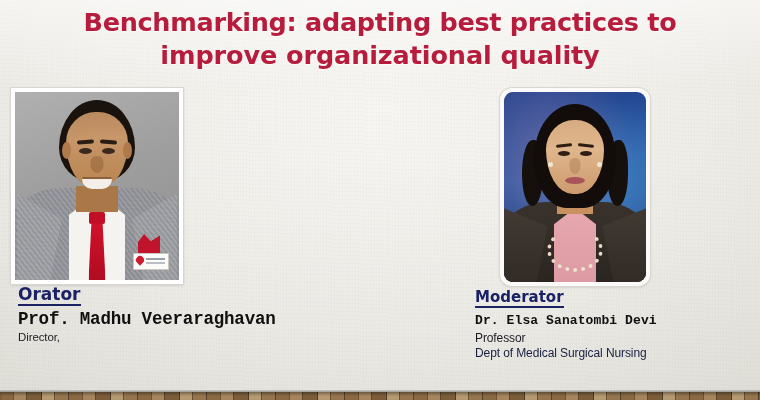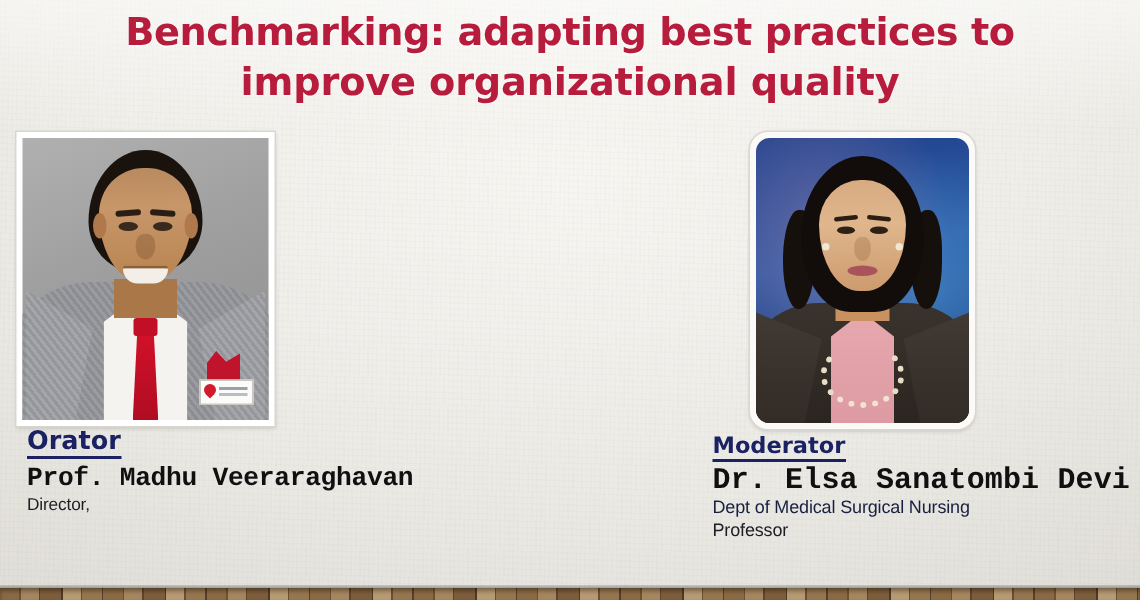--- a/index.html
+++ b/index.html
@@ -241,21 +241,21 @@
 
   .person-name {
     font-family: Liberation Mono, monospace;
     font-weight: bold;
     font-size: 17.5px;
     line-height: 21px;
     color: #101010;
     letter-spacing: -0.2px;
     white-space: nowrap;
   }
-  .moderator-text .person-name { font-size: 20px; line-height: 20px; letter-spacing: 0.1px; }
+  .moderator-text .person-name { font-size: 13px; line-height: 20px; letter-spacing: 0.1px; }
 
   .person-detail {
     font-family: "Liberation Sans", sans-serif;
     font-size: 11.5px;
     line-height: 14.5px;
     color: #1d1d24;
     letter-spacing: -0.1px;
     white-space: nowrap;
   }
   .moderator-text .person-detail { font-size: 12px; line-height: 15px; }
@@ -347,19 +347,19 @@
 
   <div class="orator-text">
     <div class="role-label">Orator</div>
     <div class="person-name">Prof. Madhu Veeraraghavan</div>
     <div class="person-detail">Director,</div>
   </div>
 
   <div class="moderator-text">
     <div class="role-label">Moderator</div>
     <div class="person-name">Dr.  Elsa Sanatombi Devi</div>
+    <div class="person-detail">Professor</div>
     <div class="person-detail blueish">Dept  of Medical Surgical Nursing</div>
-    <div class="person-detail">Professor</div>
   </div>
 
   <div class="floor-strip"></div>
 
 </div>
 
 </body></html>

